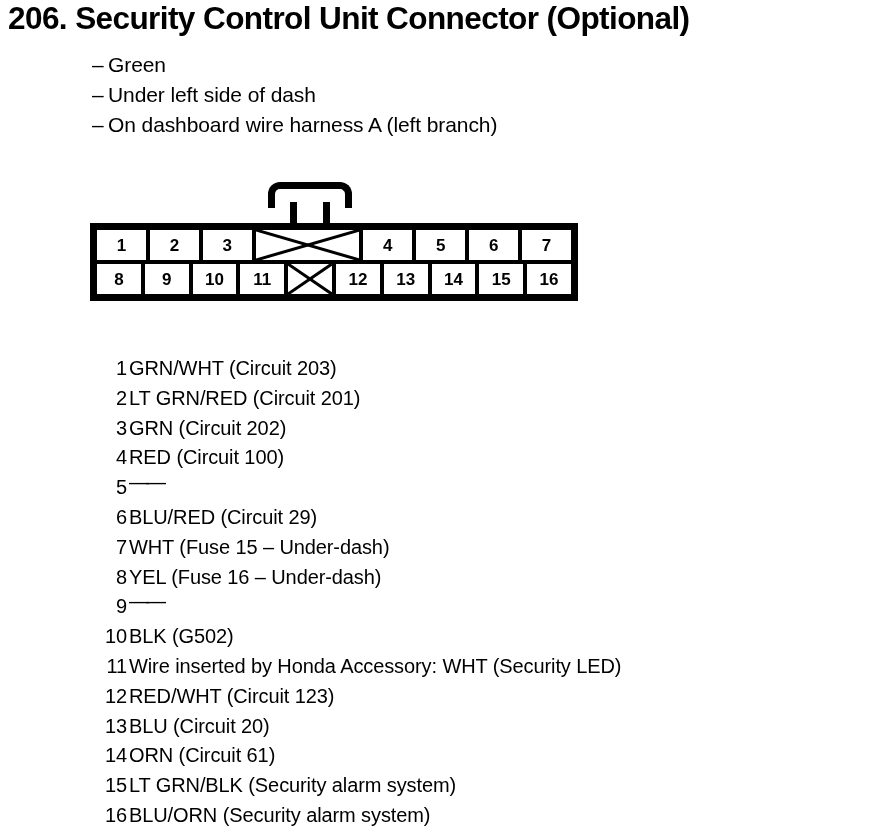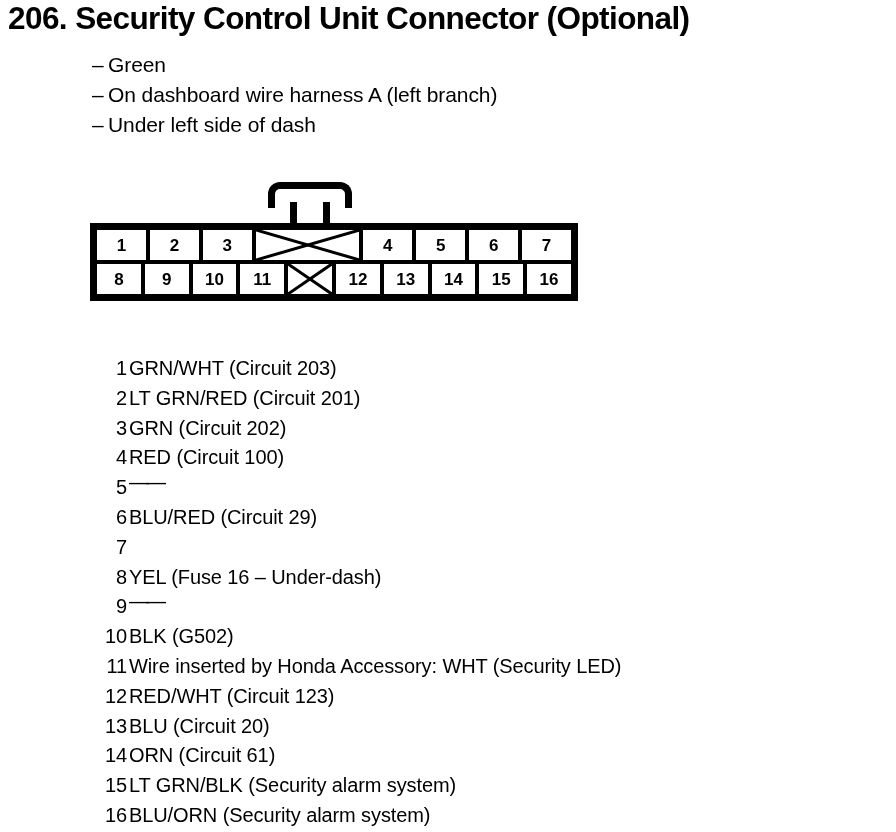--- a/index.html
+++ b/index.html
@@ -165,24 +165,24 @@
 </head>
 <body>
 
 <div class="page-title">206. Security Control Unit Connector (Optional)</div>
 
 <div class="bullets">
   <div class="bullet-row">
     <span class="bullet-dash">–</span><span>Green</span>
   </div>
   <div class="bullet-row">
+    <span class="bullet-dash">–</span><span>Under left side of dash</span>
+  </div>
+  <div class="bullet-row">
     <span class="bullet-dash">–</span><span>On dashboard wire harness A (left branch)</span>
-  </div>
-  <div class="bullet-row">
-    <span class="bullet-dash">–</span><span>Under left side of dash</span>
   </div>
 </div>
 
 <div class="connector-wrap">
 
   <div class="latch">
     <div class="latch-head"></div>
     <div class="latch-neck"></div>
   </div>
 
@@ -281,20 +281,21 @@
   <div class="pin-row">
       <span class="pin-num">5</span>
       <span class="pin-desc empty-mark">——</span>
     </div>
   <div class="pin-row">
       <span class="pin-num">6</span>
       <span class="pin-desc">BLU/RED (Circuit 29)</span>
     </div>
   <div class="pin-row">
       <span class="pin-num">7</span>
+      <span class="pin-desc">WHT (Fuse 15 – Under-dash)</span>
     </div>
   <div class="pin-row">
       <span class="pin-num">8</span>
       <span class="pin-desc">YEL (Fuse 16 – Under-dash)</span>
     </div>
   <div class="pin-row">
       <span class="pin-num">9</span>
       <span class="pin-desc empty-mark">——</span>
     </div>
   <div class="pin-row">

